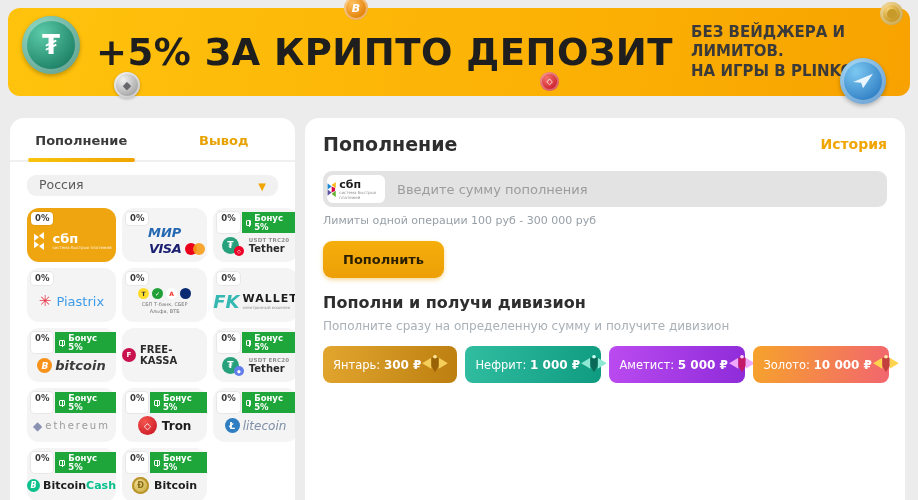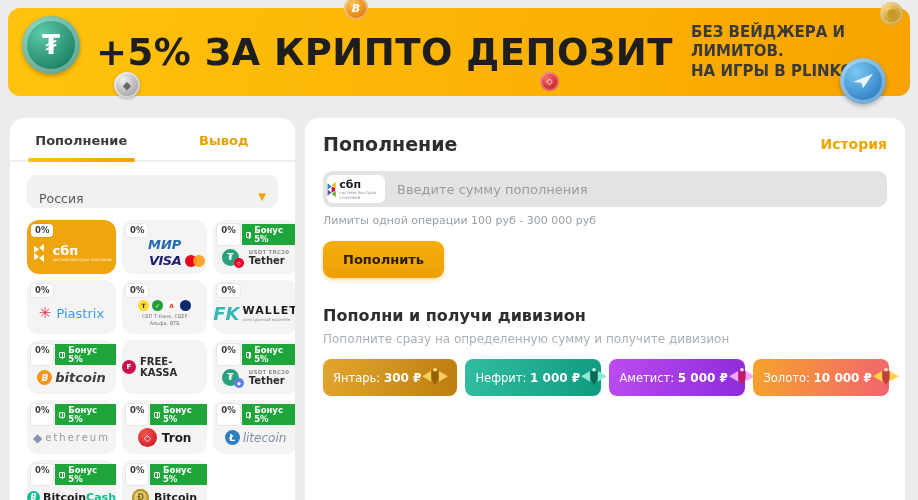--- a/index.html
+++ b/index.html
@@ -39,22 +39,22 @@
   .sidebar { left:10px; width:285px; height:387px; overflow:hidden; }
   .main { left:305px; width:600px; height:387px; padding:15px 18px; }
 
   
   .tabs { display:flex; border-bottom:2px solid #F0F0F0; }
   .tab { flex:1; text-align:center; padding:15px 0 12px; font-size:13px; font-weight:bold; color:#E8A200;
          position:relative; cursor:pointer; }
   .tab.active { color:#3A3A3A; }
   .tab.active::after { content:""; position:absolute; left:18px; right:18px; bottom:-2px; height:4px;
                        border-radius:3px; background:linear-gradient(90deg,#F7C40E,#EFA400); }
-  .select { margin:13px 17px 0; background:#F1F1F1; border-radius:9px; height:33px; display:flex;
-            align-items:flex-start; justify-content:space-between; padding:16px 12px; font-size:12.5px; color:#5A5A5A; cursor:pointer; }
+  .select { margin:13px 17px 0; background:#F1F1F1; border-radius:9px; height:21px; display:flex;
+            align-items:flex-end; justify-content:space-between; padding:4px 12px; font-size:12.5px; color:#5A5A5A; cursor:pointer; }
   .chev { color:#F0A500; font-size:10px; }
   .grid { display:grid; grid-template-columns:repeat(3,1fr); gap:6px; margin:12px 17px 0; }
   .tile { background:#F4F4F4; border-radius:12px; height:54px; display:flex; flex-direction:column; cursor:pointer; position:relative; }
   .tile.selected { background:#EFA50F; }
   .badges { display:flex; gap:2px; margin:4px 0 0 4px; }
   .b0 { background:#fff; color:#3A3A3A; font-size:8.5px; font-weight:bold; padding:2px 4px; border-radius:4px;
         box-shadow:0 0 0 1px rgba(0,0,0,.05); line-height:1; }
   .b5 { background:#1EA63B; color:#fff; font-size:8.5px; font-weight:bold; padding:2px 4px; border-radius:0;
         line-height:1; display:flex; align-items:center; gap:3px; }
   .gift { width:6px; height:6px; border:1px solid #fff; border-radius:1px; display:inline-block; position:relative; }
@@ -88,21 +88,21 @@
   .sbp-chip { background:#fff; border-radius:6px; height:28px; width:58px; display:flex; align-items:center;
               justify-content:center; gap:3px; flex:none; }
   .sbp-chip .t { font-size:11px; font-weight:bold; color:#1d1d1d; line-height:1; }
   .amount-input { flex:1; border:none; outline:none; background:transparent; font-size:13px; color:#555;
                   padding:0 12px; font-family:inherit; }
   .amount-input::placeholder { color:#9C9C9C; }
   .limits { margin-top:7px; font-size:11px; color:#97A0A8; }
   .submit { margin-top:14px; display:inline-block; background:linear-gradient(180deg,#F5AE0C,#EC9F06);
             color:#2A2000; font-size:13px; font-weight:bold; border:none; border-radius:9px; padding:11px 20px;
             cursor:pointer; box-shadow:0 2px 4px rgba(236,159,6,.4); font-family:inherit; }
-  .div-title { margin-top:28px; font-size:16px; font-weight:bold; color:#2E2E2E; }
+  .div-title { margin-top:15px; font-size:16px; font-weight:bold; color:#2E2E2E; }
   .div-sub { margin-top:7px; font-size:12px; color:#A9B0B6; }
   .div-cards { margin-top:13px; display:flex; gap:8px; }
   .dcard { width:136px; height:37px; border-radius:8px; display:flex; align-items:center; justify-content:space-between;
            padding:0 8px 0 10px; color:#fff; cursor:pointer; }
   .dc0 { background:linear-gradient(100deg,#E2A62F,#BC7F10); }
   .dc1 { background:linear-gradient(100deg,#31BDA0,#0F9B80); }
   .dc2 { background:linear-gradient(100deg,#BB4BF0,#8E2BD9); }
   .dc3 { background:linear-gradient(100deg,#F6A32B,#F2656F); }
   .dtext { font-size:11.5px; white-space:nowrap; }
   .dtext b { font-size:12px; }

